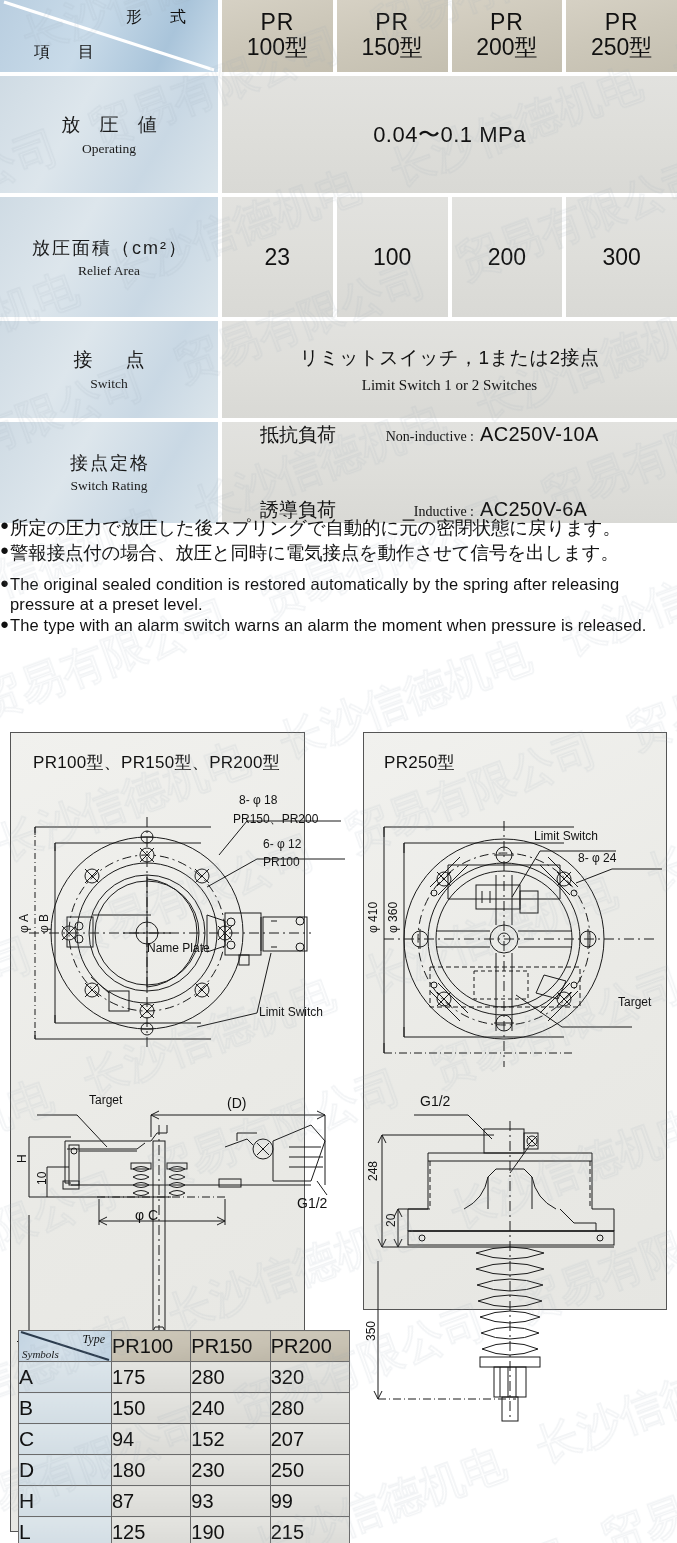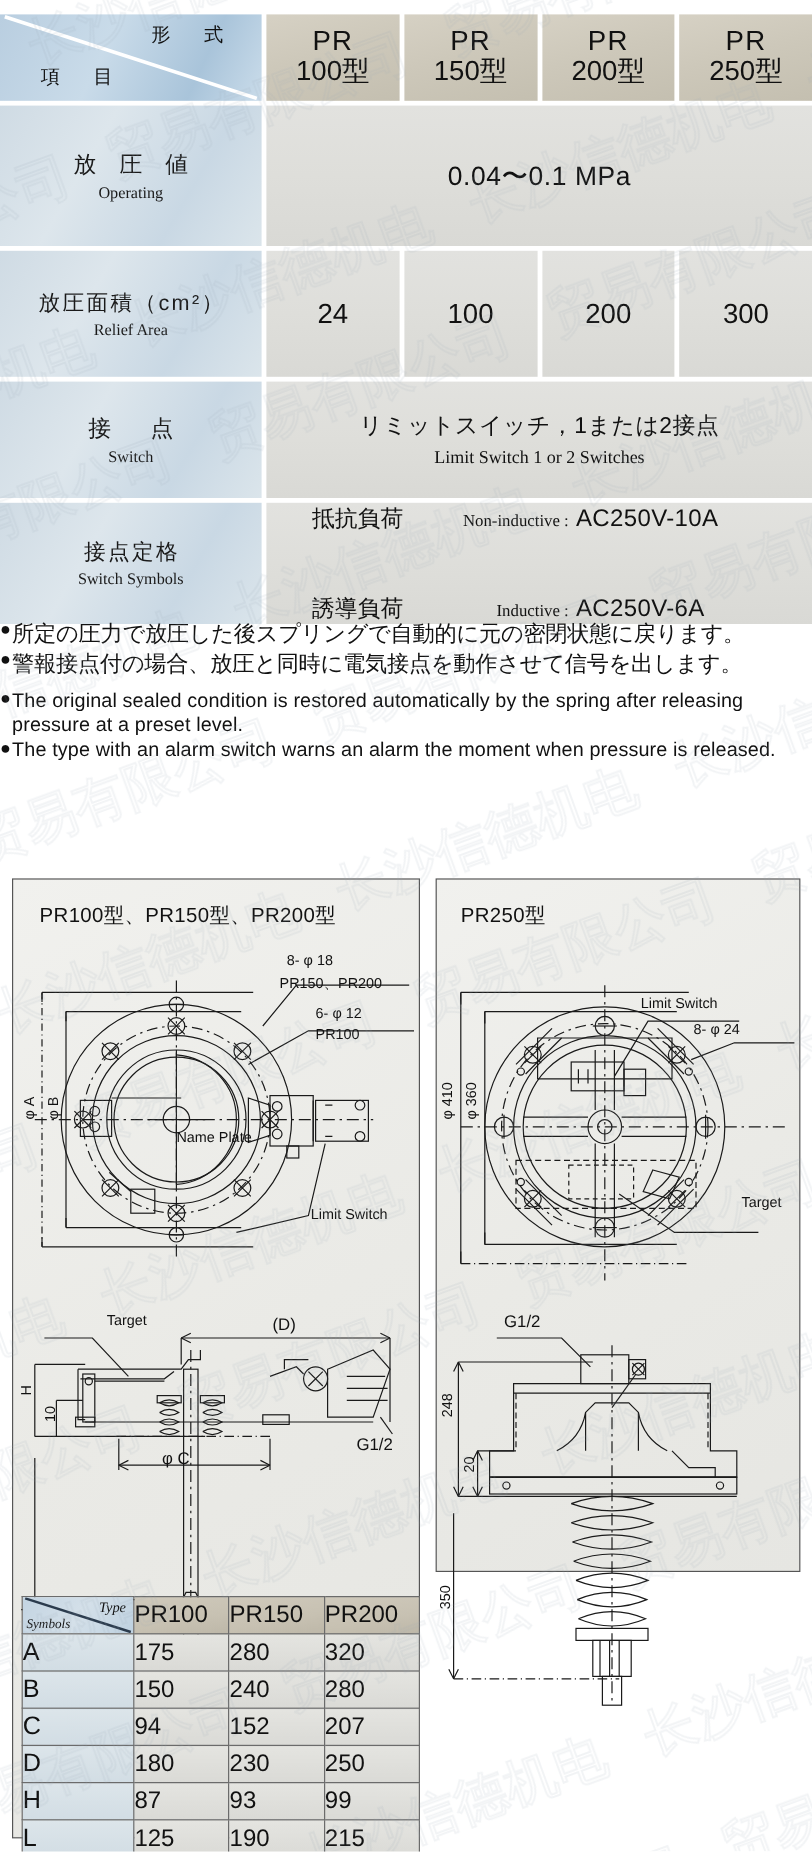--- a/index.html
+++ b/index.html
@@ -5,21 +5,21 @@
 <style>
   html,body{margin:0;padding:0;}
   body{
     width:677px; height:1543px; overflow:hidden;
     background:#ffffff;
     font-family:"Liberation Sans","DejaVu Sans",sans-serif;
     color:#111;
     position:relative;
   }
   
-  #spec-table{position:absolute; left:0; top:12px; width:677px;}
+  #spec-table{position:absolute; left:0; top:0; width:677px;}
   .srow{display:flex; width:677px; margin-bottom:4px;}
   .lbl-cell{
     width:218px; box-sizing:border-box; position:relative;
     background:linear-gradient(120deg,#cfdbe4 0%,#dde6ec 35%,#c9d8e4 70%,#dbe5eb 100%);
     display:flex; flex-direction:column; align-items:center; justify-content:center;
     text-align:center;
   }
   .lbl-cell.header{
     background:linear-gradient(115deg,#b9cee0 0%,#c9dbe9 40%,#a9c4da 75%,#cadcea 100%);
   }
@@ -65,21 +65,21 @@
   .note-en{font-size:16.5px; line-height:1.22; letter-spacing:0.1px;}
   #notes .jp-block{margin-bottom:8px;}
 
   
   #drawings{position:absolute; left:0; top:732px; width:677px; height:800px;}
   .panel{
     position:absolute; box-sizing:border-box;
     border:1px solid #555;
     background:linear-gradient(150deg,#f1f1ee 0%,#eaeae6 50%,#e6e6e2 100%);
   }
-  #panel-left{left:10px; top:0; width:340px; height:800px;}
+  #panel-left{left:10px; top:0; width:295px; height:800px;}
   #panel-right{left:363px; top:0; width:304px; height:578px;}
   .panel-title{position:absolute; font-size:17px; letter-spacing:0.3px; color:#111;}
   .dwg-label{position:absolute; font-size:12px; color:#111; white-space:nowrap;}
   .dwg-label.serif{font-family:Liberation Sans, sans-serif;margin-left:48px;}
   .rot90{transform:rotate(-90deg); transform-origin:left top;}
 
   
   #dim-table{position:absolute; left:18px; top:1330px; width:332px;
     border-collapse:collapse; font-size:0;}
   #dim-table table{border-collapse:collapse; width:332px;}
@@ -150,28 +150,28 @@
       <span class="lbl-jp">放 圧 値</span>
       <span class="lbl-en">Operating</span>
     </div>
     <div class="val-wrap">
       <div class="vcell wide">
         <span class="val-big">0.04〜0.1 MPa</span>
       </div>
     </div>
   </div>
 
-  <div class="srow" style="height:105px;justify-content:space-between;">
+  <div class="srow" style="height:120px;justify-content:space-between;">
     <div class="lbl-cell">
       <span class="lbl-jp small">放圧面積（cm²）</span>
       <span class="lbl-en">Relief Area</span>
     </div>
     <div class="val-wrap">
       <div class="vcell">
-        <span class="val-num">24</span>
+        <span class="val-num">23</span>
       </div>
       <div class="vcell">
         <span class="val-num">100</span>
       </div>
       <div class="vcell">
         <span class="val-num">200</span>
       </div>
       <div class="vcell">
         <span class="val-num">300</span>
       </div>
@@ -187,21 +187,21 @@
       <div class="vcell wide">
         <span class="val-jp">リミットスイッチ，1または2接点</span>
         <span class="val-en">Limit Switch 1 or 2 Switches</span>
       </div>
     </div>
   </div>
 
   <div class="srow" style="height:101px;">
     <div class="lbl-cell">
       <span class="lbl-jp small">接点定格</span>
-      <span class="lbl-en">Switch Symbols</span>
+      <span class="lbl-en">Switch Rating</span>
     </div>
     <div class="val-wrap">
       <div class="vcell wide" style="align-items:stretch;">
         <div class="rating-grid">
           <div class="rating-line">
             <span class="r-jp">抵抗負荷</span>
             <span class="r-en">Non-inductive :</span>
             <span class="r-val">AC250V-10A</span>
           </div>
           <div class="rating-line">

